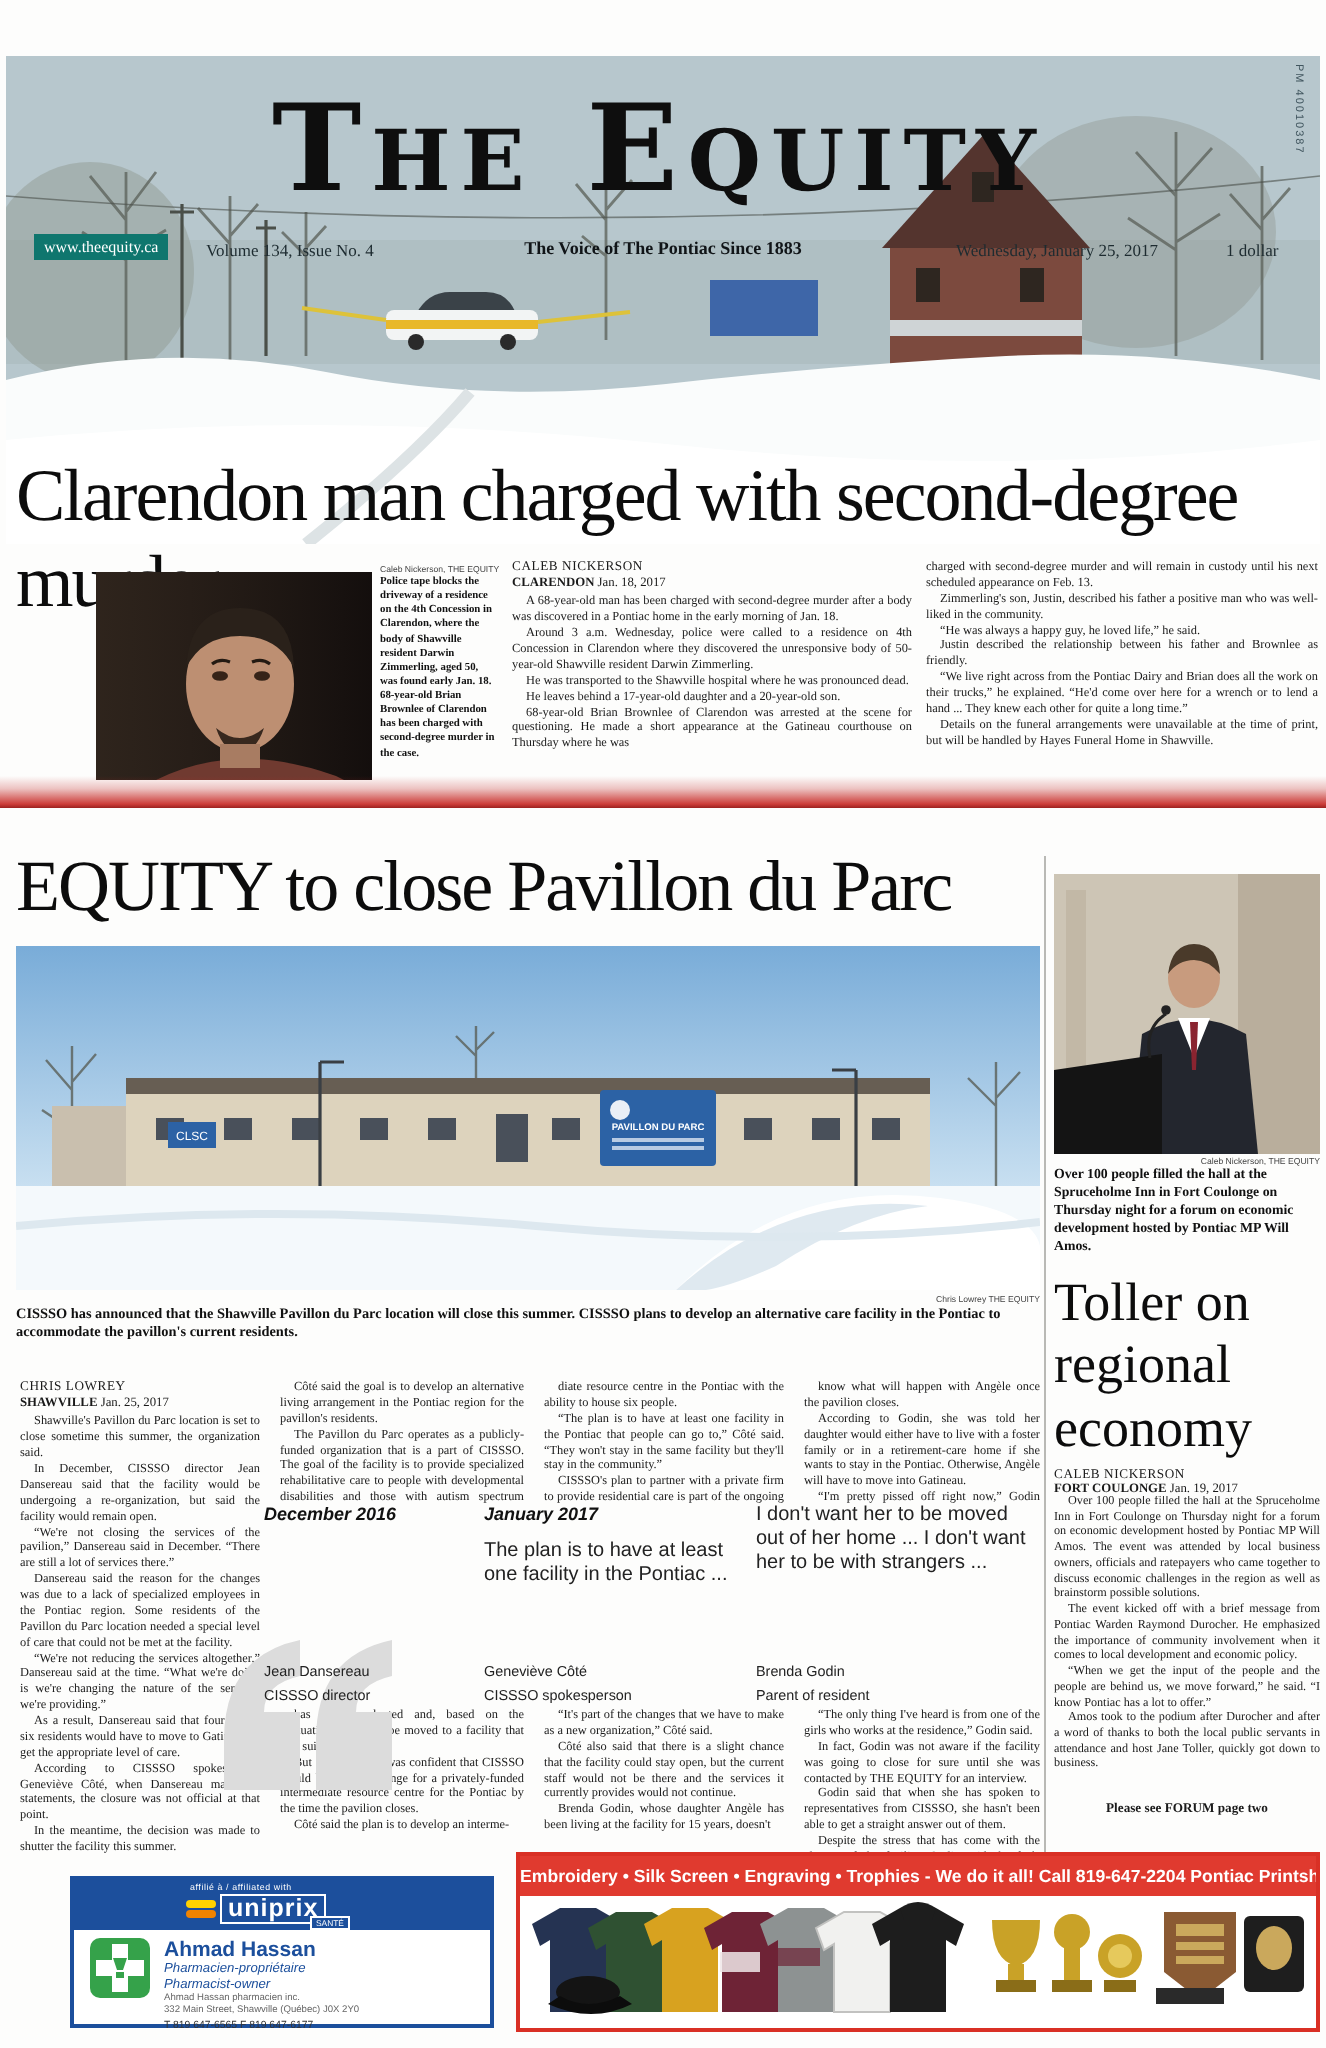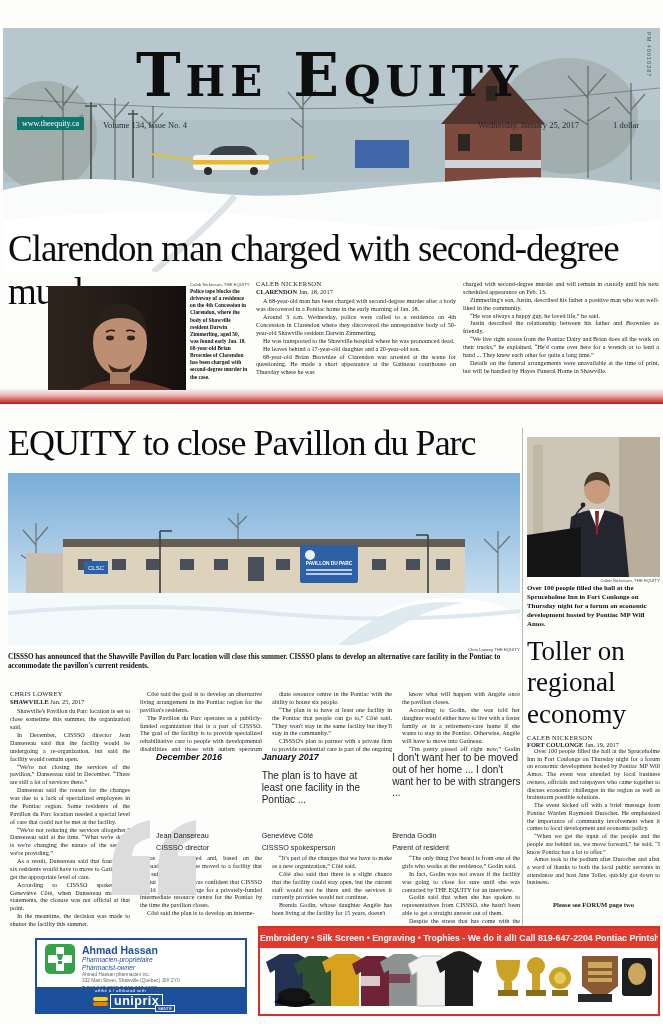--- a/index.html
+++ b/index.html
@@ -66,21 +66,21 @@
   #cissso-col-3 { left:272px; width:120px; }
   #cissso-col-4 { left:402px; width:118px; }
   .c-col .seg-top { height:62px; overflow:hidden; }
   .c-col .seg-gap { height:102px; }
   .c-col .seg-bot { height:81px; overflow:hidden; }
 
   #quote-mark { left:110px; top:800px; width:90px; height:110px; color:#dcdcdc; z-index:1; }
   #quote-panel { left:132px; top:752px; width:390px; height:100px; z-index:2;
     display:flex; gap:14px; font-family:"Liberation Sans", sans-serif; }
   .q-card { display:flex; flex-direction:column; }
-  .q-card.q1 { width:96px;margin-left:24px; } .q-card.q2 { width:122px; } .q-card.q3 { width:136px; }
+  .q-card.q1 { width:96px; } .q-card.q2 { width:122px; } .q-card.q3 { width:136px; }
   .q-date { font-weight:bold; font-style:italic; font-size:9px; margin-bottom:8px; color:#111; }
   .q-date:empty { display:none; margin:0; }
   .q-text { font-size:10px; line-height:1.18; color:#222; }
   .q-name { margin-top:auto; font-size:7.2px; color:#222; padding-top:6px; }
   .q-title { font-size:7.2px; color:#222; margin-top:3px; }
 
   
   #sidebar-rule { left:522px; top:428px; width:1px; height:507px; background:#b9b9b5; }
   #amos-photo { left:527px; top:437px; width:133px; height:140px; overflow:hidden; }
   #forum-credit { left:527px; top:578px; width:133px; text-align:right; }
@@ -157,20 +157,21 @@
       <path d="M0 192 Q160 176 330 194 T657 192 V244 H0 Z" fill="#ffffff"></path>
       <path d="M150 244 Q205 200 232 168" stroke="#dde3e5" stroke-width="6" fill="none"></path>
     </svg>
   </div>
 
   <div class="abs" id="masthead-title">The Equity</div>
 
   <div class="abs" id="info-bar">
     <span class="abs" id="website-box">www.theequity.ca</span>
     <span class="abs" id="volume">Volume 134, Issue No. 4</span>
+    <span class="abs" id="tagline">The Voice of The Pontiac Since 1883</span>
     <span class="abs" id="issue-date">Wednesday, January 25, 2017</span>
     <span class="abs" id="price">1 dollar</span>
   </div>
   <div class="abs" id="pm-number">PM 40010387</div>
 
   <div class="abs big-headline" id="murder-headline">Clarendon man charged with second-degree murder</div>
 
   <div class="abs" id="mugshot">
     <svg width="138" height="104" viewBox="0 0 138 104" preserveAspectRatio="none">
       <rect width="138" height="104" fill="#201916"></rect>
@@ -386,47 +387,47 @@
   </div>
   <div class="abs body-text" id="forum-text">
       <p>Over 100 people filled the hall at the Spruceholme Inn in Fort Coulonge on Thursday night for a forum on economic development hosted by Pontiac MP Will Amos. The event was attended by local business owners, officials and ratepayers who came together to discuss economic challenges in the region as well as brainstorm possible solutions.</p>
       <p>The event kicked off with a brief message from Pontiac Warden Raymond Durocher. He emphasized the importance of community involvement when it comes to local development and economic policy.</p>
       <p>“When we get the input of the people and the people are behind us, we move forward,” he said. “I know Pontiac has a lot to offer.”</p>
       <p>Amos took to the podium after Durocher and after a word of thanks to both the local public servants in attendance and host Jane Toller, quickly got down to business.</p>
     </div>
   <div class="abs" id="forum-continued">Please see FORUM page two</div>
 
   <div class="abs" id="pharmacy-ad">
+    <div id="pharmacy-band">
+      <span id="affiliated">affilié à / affiliated with</span>
+      <span id="uniprix-logo">
+        <span id="uniprix-stripes">
+          <i style="background:#ffd200"></i>
+            <i style="background:#f08300"></i>
+        </span>
+        <span id="uniprix-word">uniprix</span>
+      </span>
+      <span id="uniprix-sante">SANTÉ</span>
+    </div>
     <div id="pharmacy-top">
       <svg width="30" height="30" viewBox="0 0 30 30">
         <rect width="30" height="30" rx="5" fill="#35a24a"></rect>
         <rect x="11" y="3" width="8" height="24" fill="#fff"></rect>
         <rect x="3" y="11" width="24" height="8" fill="#fff"></rect>
         <path d="M11.5 10 h7 l-2 6 h-3 z M13 17 h4 v3 h-4 z" fill="#35a24a"></path>
       </svg>
       <div>
         <div id="pharmacy-name">Ahmad Hassan</div>
         <div class="pharmacy-title">Pharmacien-propriétaire</div>
         <div class="pharmacy-title">Pharmacist-owner</div>
         <div class="pharmacy-small">Ahmad Hassan pharmacien inc.</div>
         <div class="pharmacy-small">332 Main Street, Shawville (Québec)  J0X 2Y0</div>
         <div class="pharmacy-phone">T 819 647-6565   F 819 647-6177</div>
       </div>
     </div>
-    <div id="pharmacy-band">
-      <span id="affiliated">affilié à / affiliated with</span>
-      <span id="uniprix-logo">
-        <span id="uniprix-stripes">
-          <i style="background:#ffd200"></i>
-            <i style="background:#f08300"></i>
-        </span>
-        <span id="uniprix-word">uniprix</span>
-      </span>
-      <span id="uniprix-sante">SANTÉ</span>
-    </div>
   </div>
 
   <div class="abs" id="printshop-ad">
     <div id="printshop-banner">Embroidery • Silk Screen • Engraving • Trophies - We do it all! Call 819-647-2204 Pontiac Printshop</div>
     <div id="printshop-products">
       <svg width="398" height="64" viewBox="0 0 398 64" preserveAspectRatio="none">
 
         <g>
           <path d="M6 14 l14 -8 h18 l14 8 l-4 11 -5 -3 V58 H15 V22 l-5 3 z" fill="#253352"></path>
           <path d="M34 16 l14 -8 h18 l14 8 l-4 11 -5 -3 V58 H43 V24 l-5 3 z" fill="#2f5132"></path>

